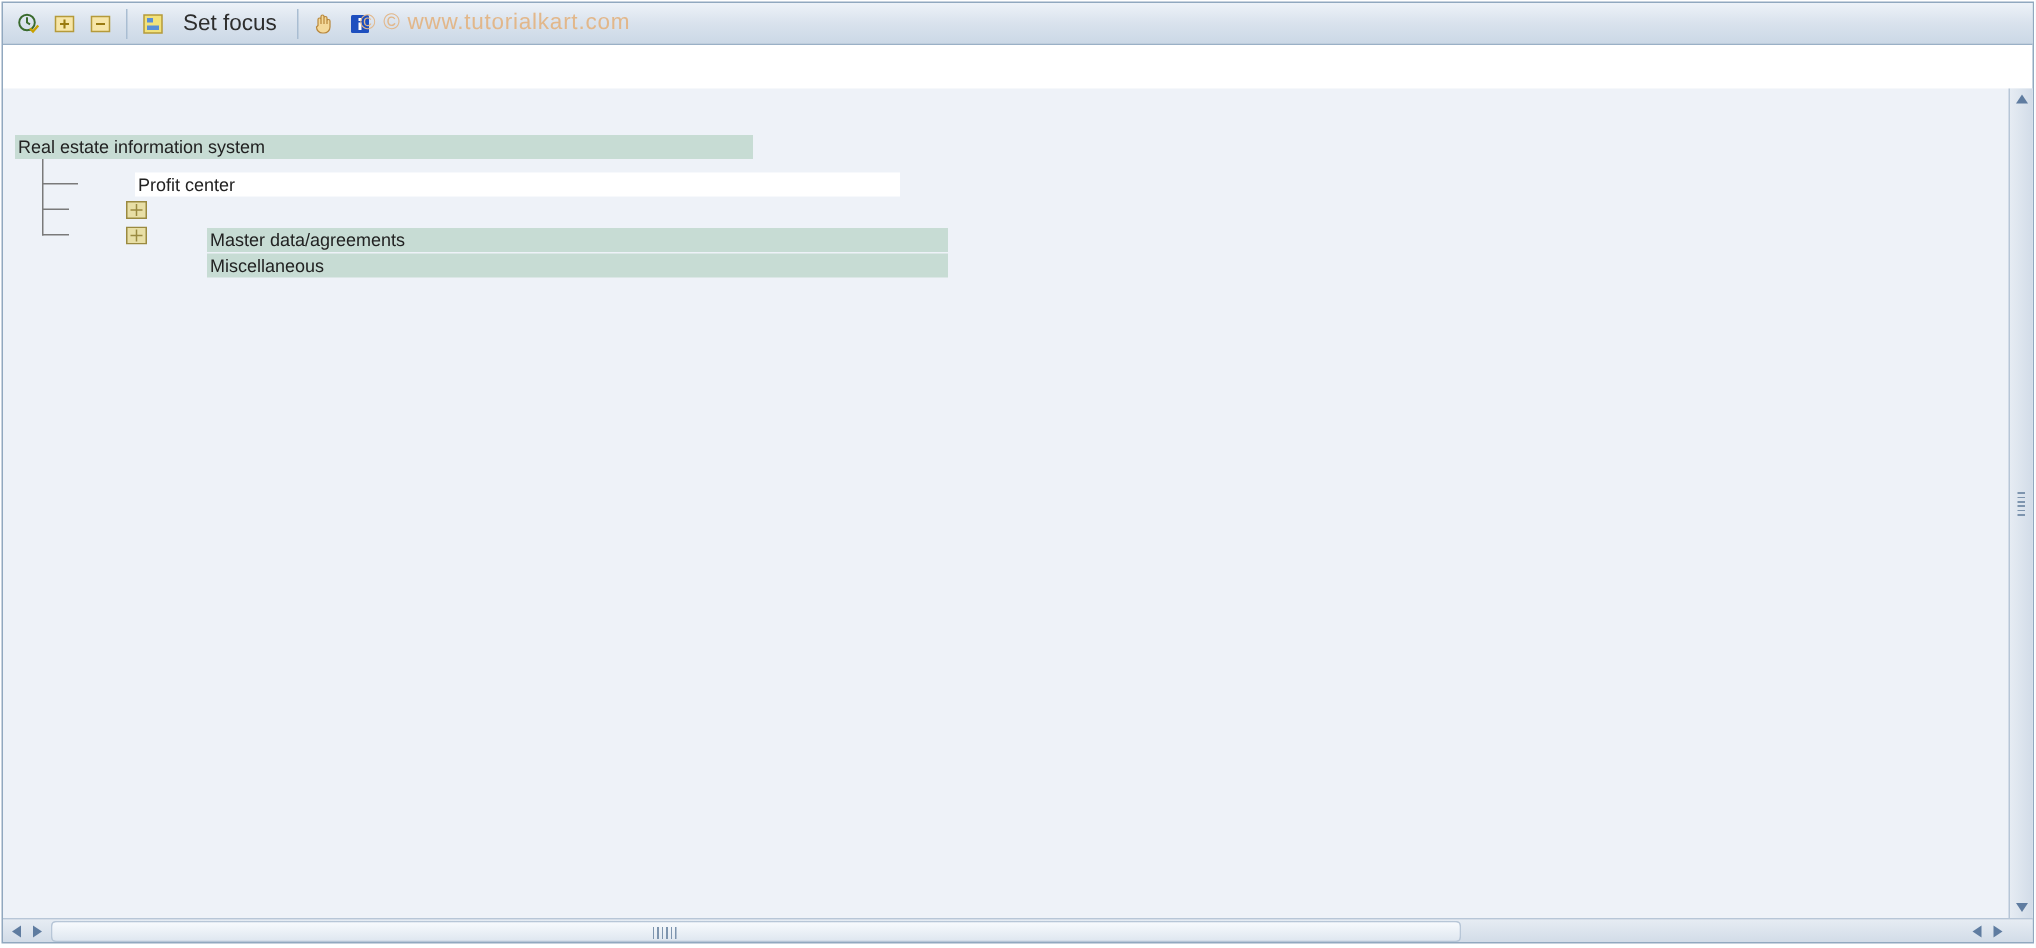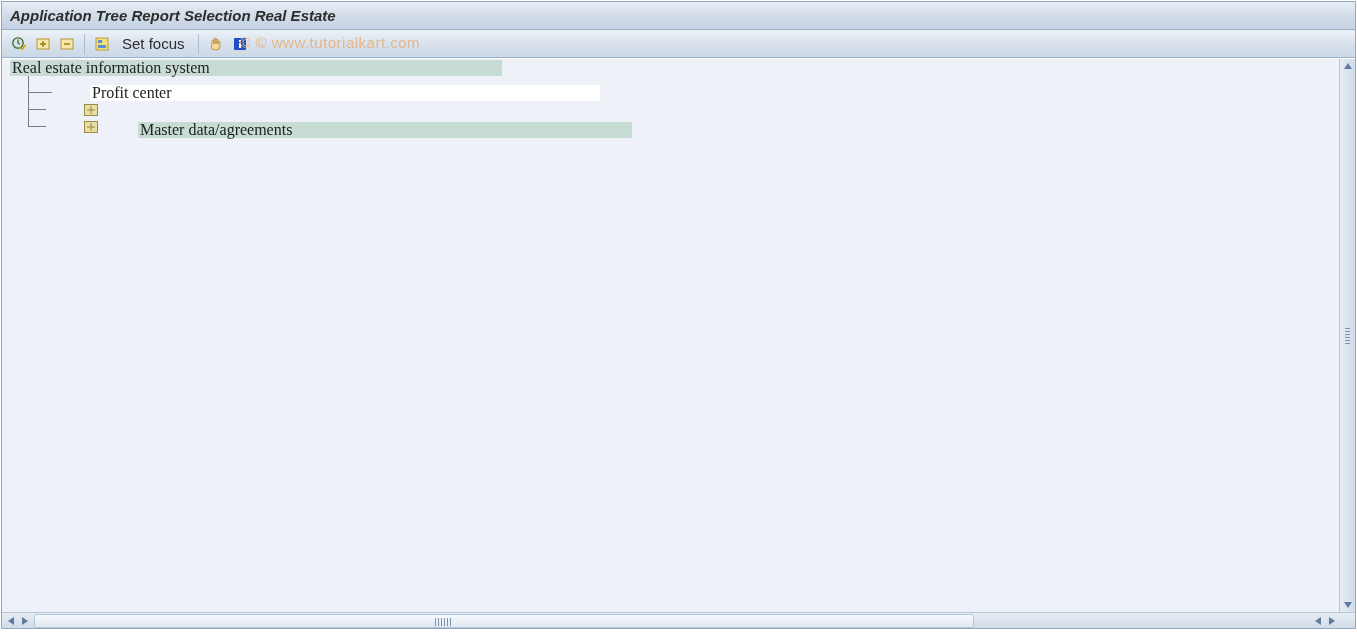--- a/index.html
+++ b/index.html
@@ -87,23 +87,23 @@
       border-radius: 3px;
     }
     .hscroll .gap { flex: 1; }
     .hscroll .arrow svg, .vscroll .arrow svg { display: block; }
     .hscroll .grip-h {
       position: absolute; left: 400px; top: 3px; width: 16px; height: 8px;
       background: repeating-linear-gradient(90deg, #7d94ae 0 1px, transparent 1px 3px);
     }
 
     .tree {
-      position: absolute; top: 0; left: 8px;
-      font-family: Liberation Serif, serif;
-      font-size: 16px;
+      position: absolute; top: 30px; left: 8px;
+      font-family: Liberation Sans, sans-serif;
+      font-size: 12px;
       color: #222;
     }
     .tree-row { height: 17px; display: flex; align-items: center; position: relative; }
     .root .lbl { background: #c7dcd4; width: 492px; padding-left: 2px; }
     .child-area { margin-top: 8px; position: relative; }
     .child-area::before {
       content: ""; position: absolute; left: 18px; top: -8px; bottom: 8px; width: 1px; background: #7a7a7a;
     }
     .child-row { height: 17px; display: flex; align-items: center; position: relative; padding-left: 18px; gap: 36px; }
     .child-row .hz { width: 24px; height: 1px; background: #7a7a7a; }
@@ -122,23 +122,20 @@
       color: #e2b78a; font-size: 15px; font-family: Liberation Sans, sans-serif;
       pointer-events: none; user-select: none; letter-spacing: 0.5px;
     }
     .watermark .c { font-size: 14px; }
   </style>
 </head>
 <body>
 
 <div class="outer">
 
-  <div class="title-bar">
-    <span class="title">Application Tree Report Selection Real Estate</span>
-  </div>
 
   <div class="toolbar">
     <span class="tb-btn">
       <svg width="16" height="16" viewBox="0 0 16 16">
         <circle cx="7" cy="7" r="5.2" fill="none" stroke="#3a6b2e" stroke-width="1.3"></circle>
         <path d="M7 3.5 V7 L9 8.2" stroke="#3a6b2e" stroke-width="1.3" fill="none"></path>
         <path d="M9 11 l2 2 l3.5 -4" stroke="#c9a100" stroke-width="1.6" fill="none"></path>
       </svg>
     </span>
     <span class="tb-btn">
@@ -203,20 +200,21 @@
 
 
         <div class="child-row hasfolder">
           <span class="hz"></span>
           <span class="folder">
             <svg width="14" height="12" viewBox="0 0 14 12">
                 <rect x="0.5" y="0.5" width="13" height="11" fill="#e8dfa6" stroke="#9a8a40"></rect>
                 <path d="M3 6 h8 M7 2 v8" stroke="#9a8a40" stroke-width="1"></path>
               </svg>
           </span>
+          <span class="lbl green">Miscellaneous</span>
         </div>
 
       </div>
     </div>
   </div>
 
   <div class="vscroll">
     <span class="arrow">
       <svg width="10" height="10" viewBox="0 0 10 10">
           <path d="M5 2 L9 8 H1 Z" fill="#5f7ca0"></path>

